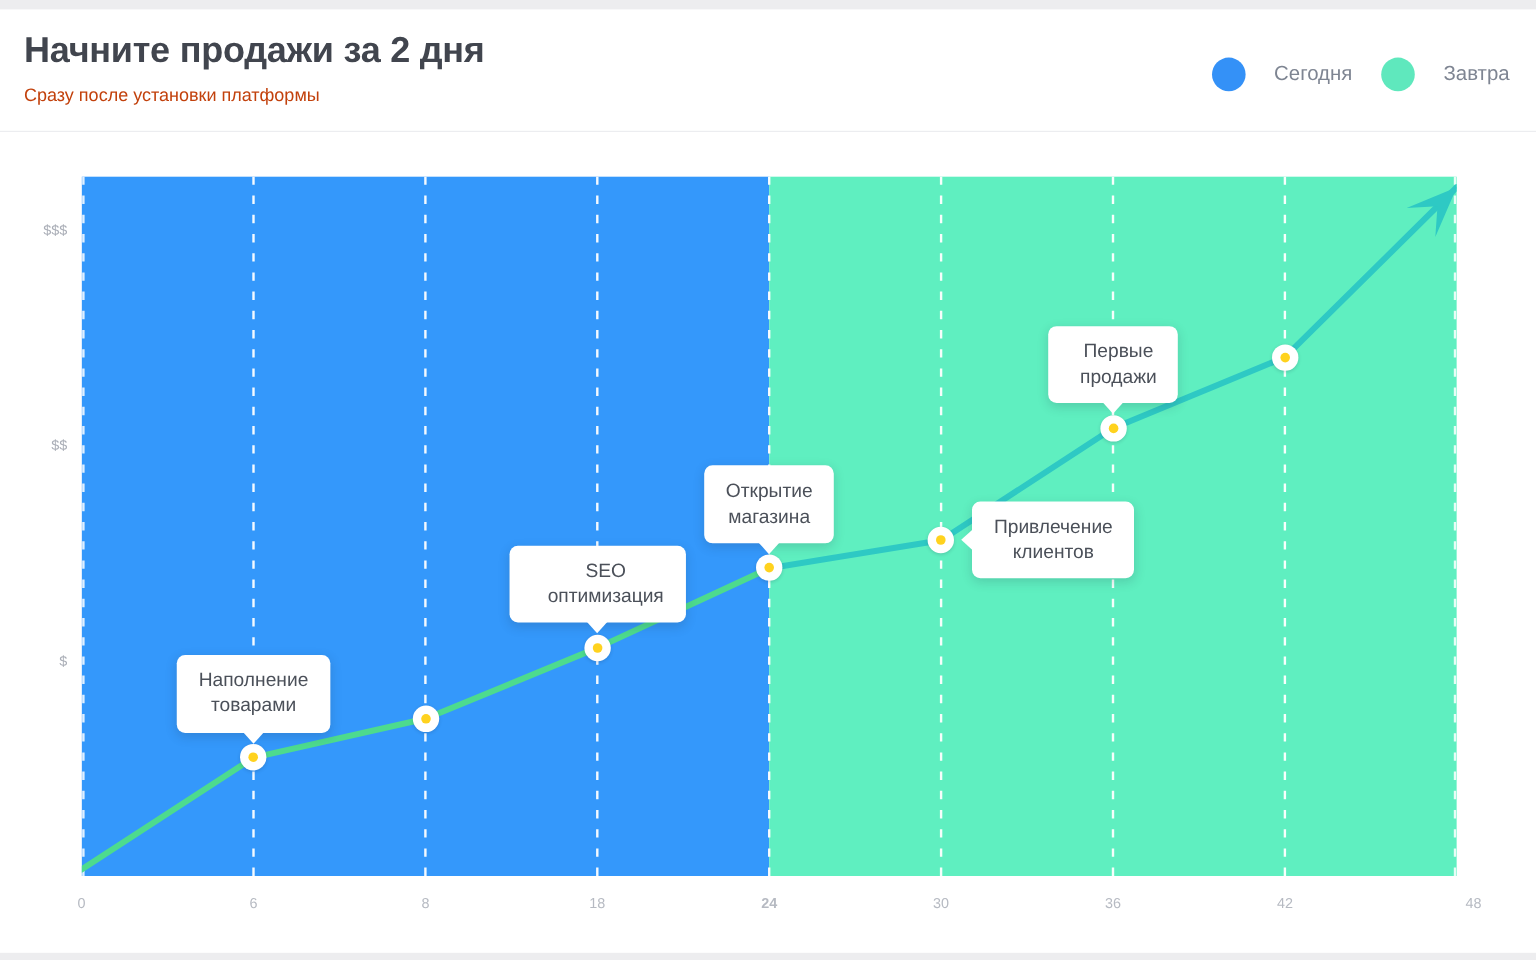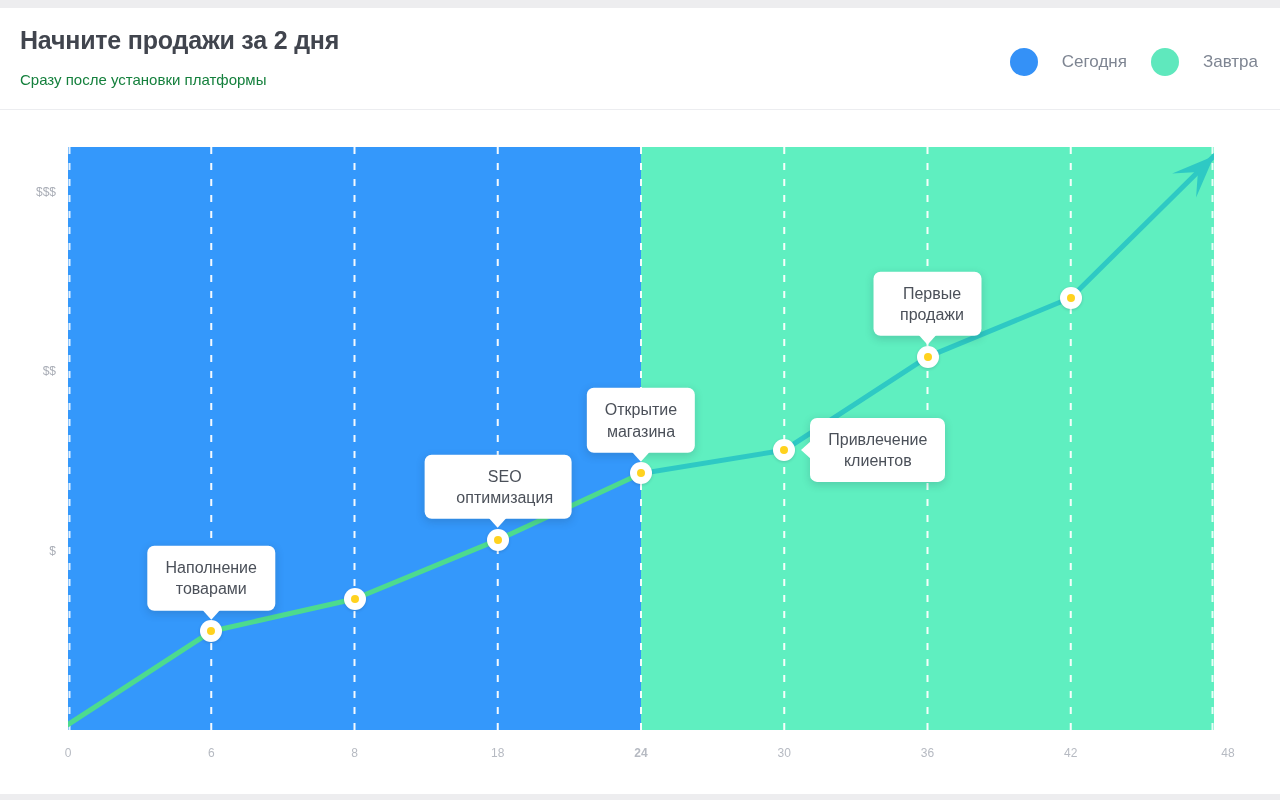--- a/index.html
+++ b/index.html
@@ -37,32 +37,32 @@
     left: 0; top: 8px;
     width: 1280px;
     height: 102px;
     background: #ffffff;
     border-bottom: 1px solid #ecedf0;
     box-sizing: border-box;
   }
   #title {
     position: absolute;
     left: 20px; top: 18px;
-    font-size: 25px;
+    font-size: 30px;
     font-weight: bold;
     color: #41454e;
     letter-spacing: -0.2px;
     white-space: nowrap;
   }
   #subtitle {
     position: absolute;
     left: 20px; top: 63px;
     font-size: 15px;
     font-weight: normal;
-    color: #15803d;
+    color: #c2410c;
     white-space: nowrap;
   }
   #legend {
     position: absolute;
     right: 22px; top: 40px;
     display: flex;
     align-items: center;
     gap: 24px;
   }
   .legend-item {

